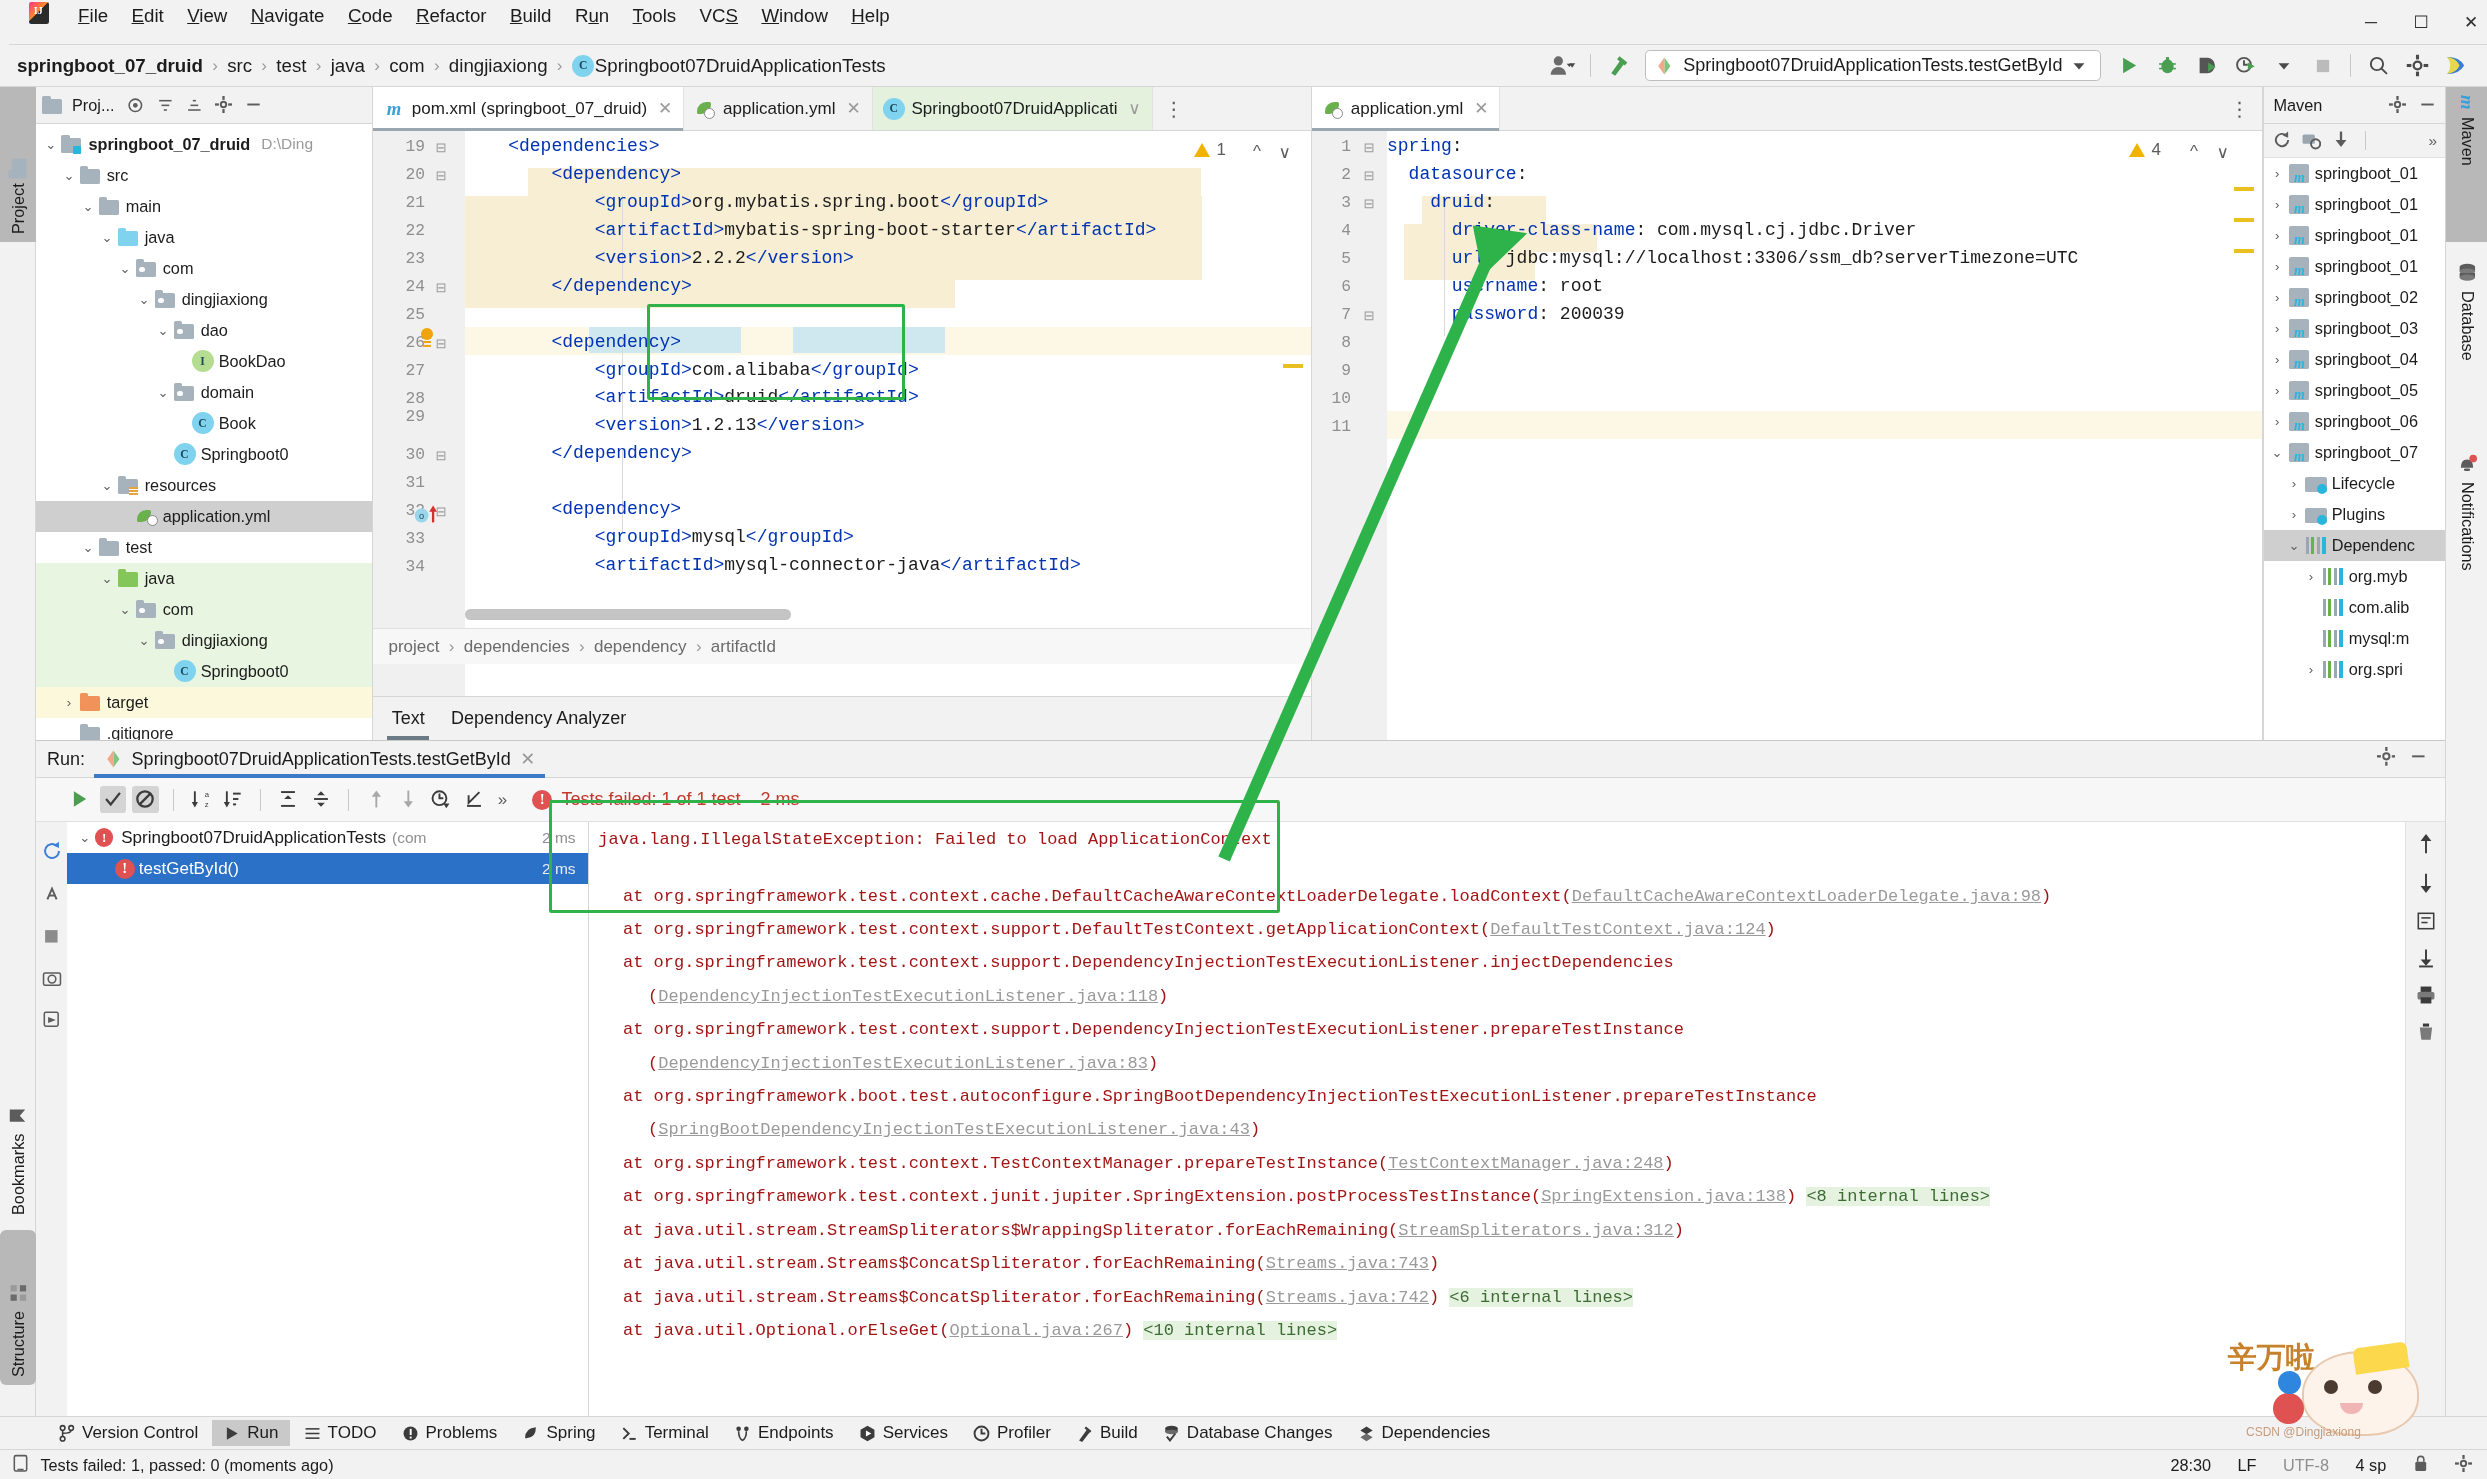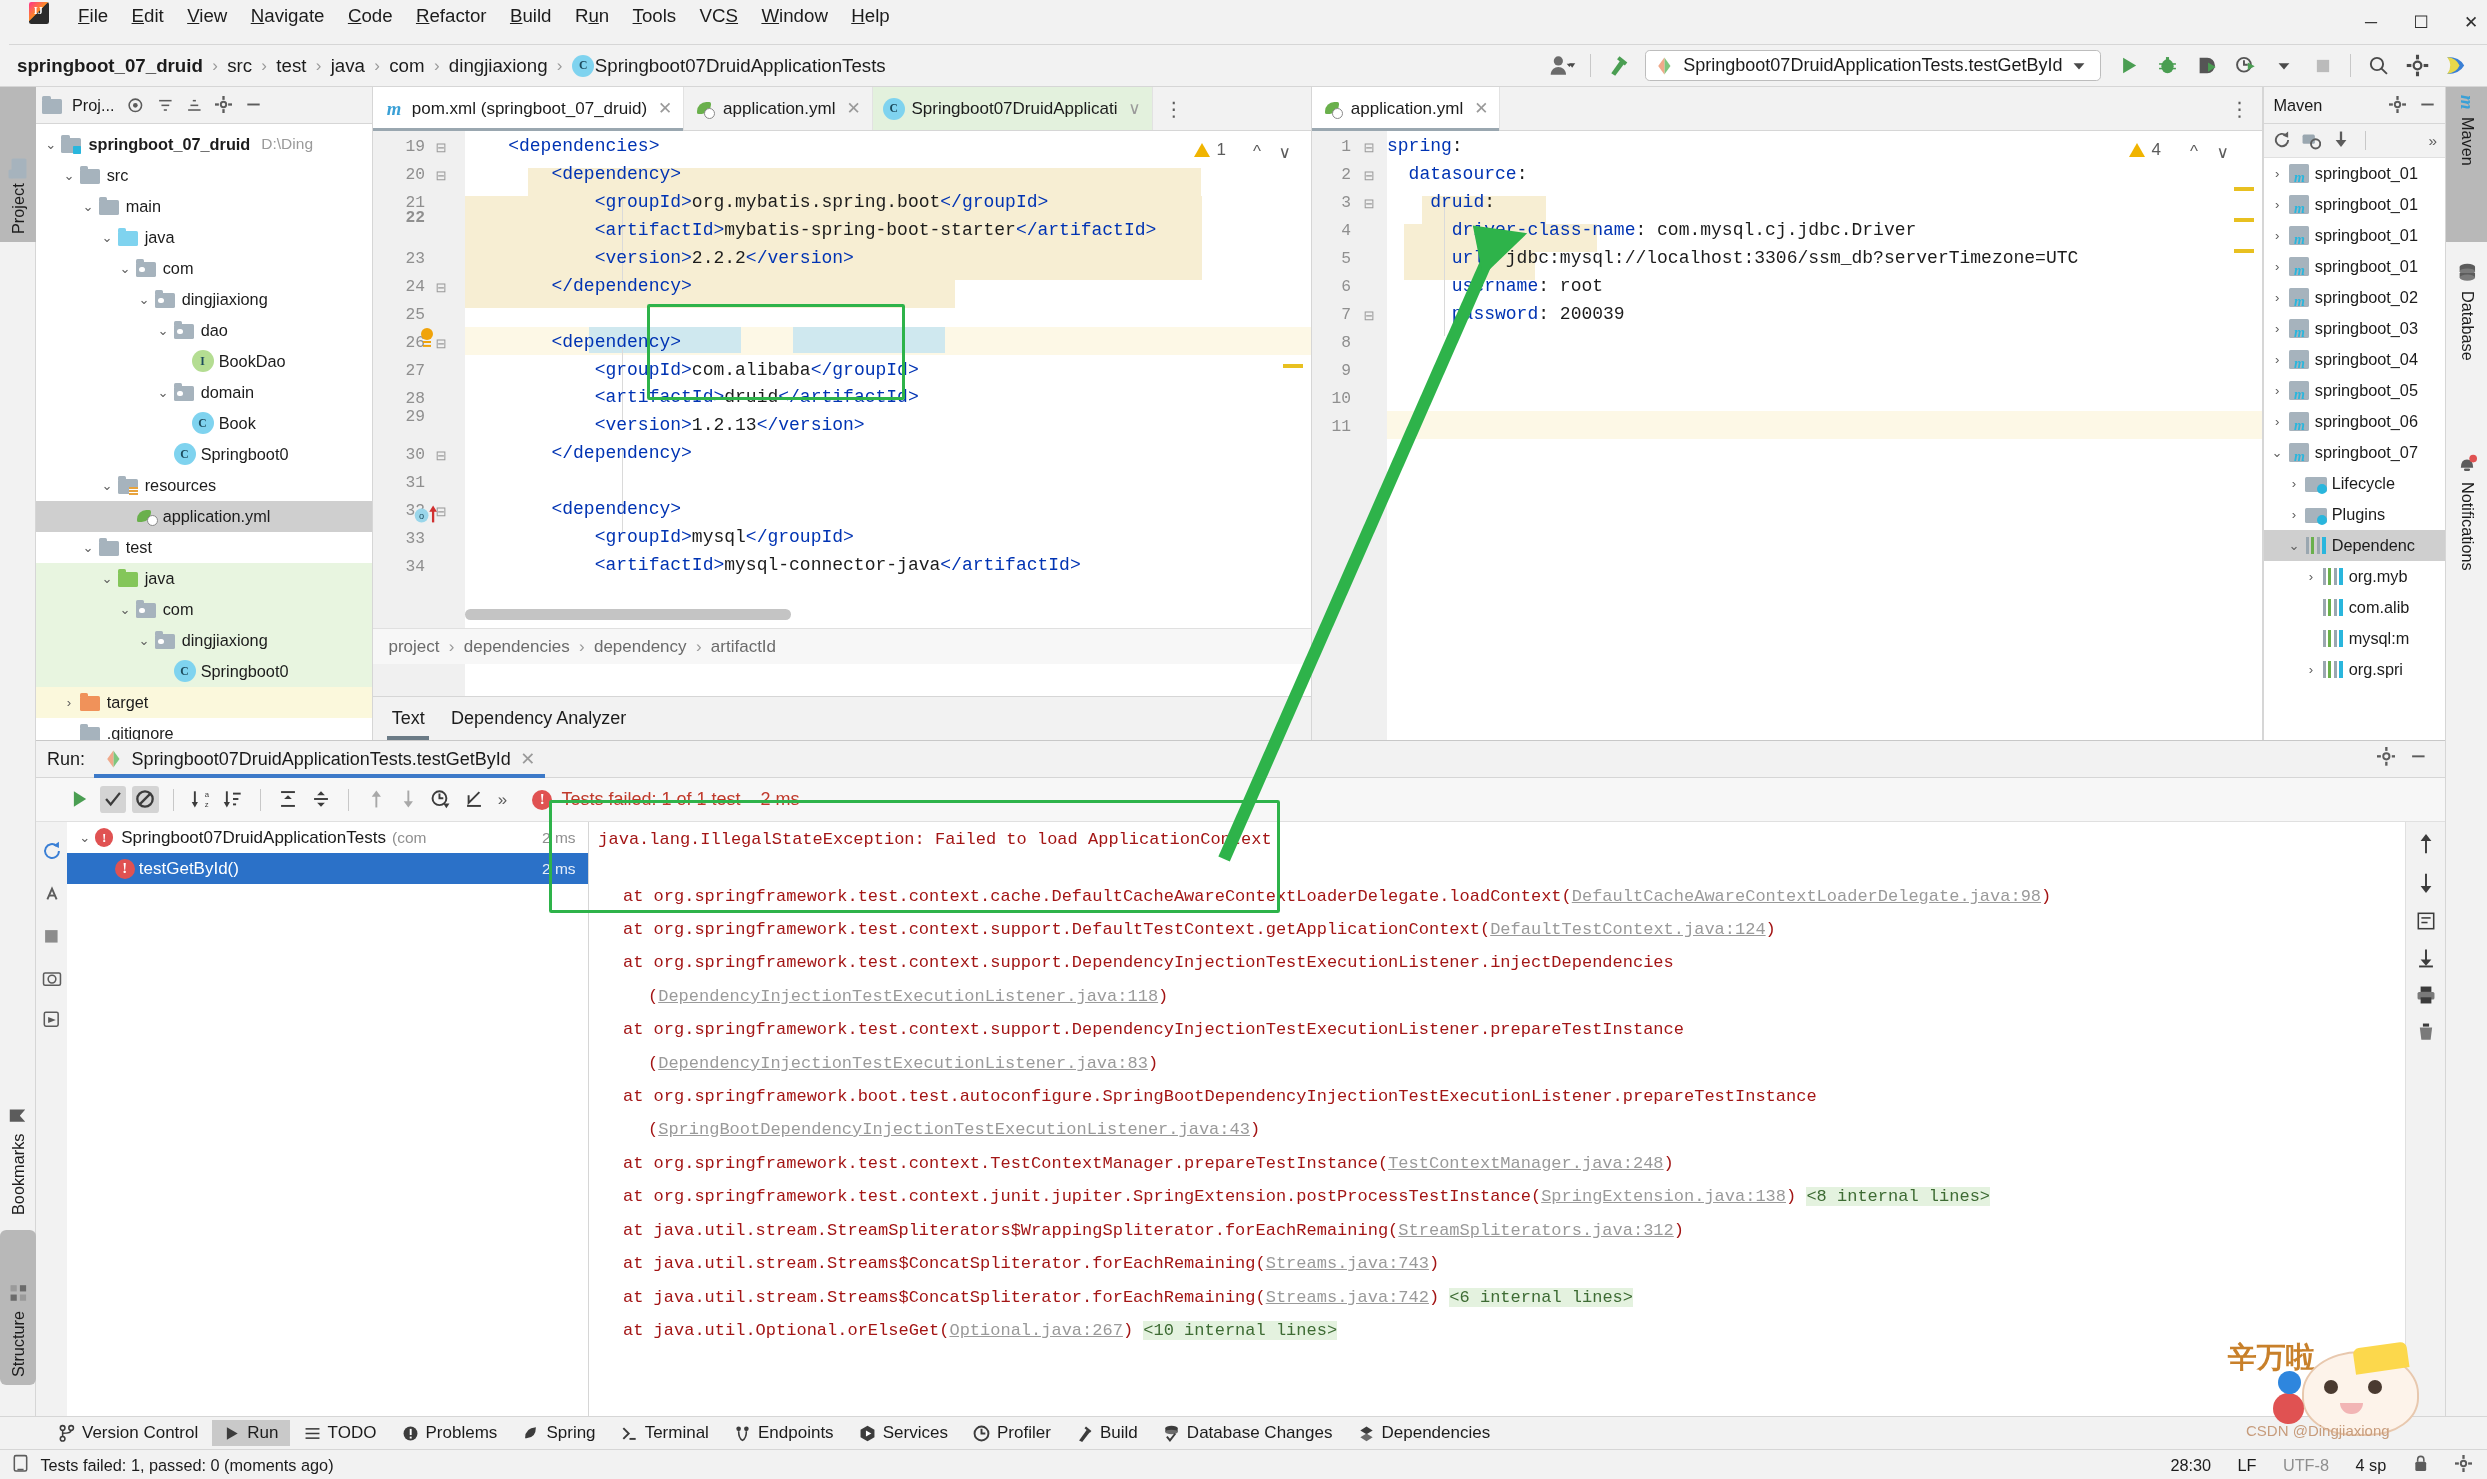--- a/index.html
+++ b/index.html
@@ -407,21 +407,21 @@
   
   .mascot {
     position: absolute; right: 62px; bottom: 36px; width: 202px; height: 109px;
     pointer-events: none;
   }
   .mascot .cn {
     position: absolute; left: 4.7px; top: 3.1px; font-size: 29px; font-weight: bold;
     color: #c8802a; font-family: "DejaVu Sans", sans-serif;
   }
   .mascot .csdn {
-    position: absolute; left: 23px; bottom: 4.7px; font-size: 15px; color: #c79c7c;
+    position: absolute; left: 23px; bottom: 4.7px; font-size: 12px; color: #c79c7c;
   }
   .mascot .blob {
     position: absolute; right: 6.2px; bottom: 7.8px; width: 117px; height: 85px;
     background: #fdf3ea; border-radius: 50% 50% 44% 44%;
     border: 2.3px solid #e8c8ae;
   }
   .mascot .blob:before {
     content:''; position:absolute; left: 20px; top: 26.4px; width: 14px; height: 14px;
     background: #4a3a30; border-radius: 50%;
     box-shadow: 44px 0 0 #4a3a30;
@@ -871,21 +871,21 @@
       <div class="hl-yellow" style="left:92px; top:65px; width:737px; height:84px;"></div>
       <div class="hl-yellow" style="left:92px; top:149px; width:490px; height:28px;"></div>
 
       <div class="hl-cyan" style="left:216px; top:196px; width:152px; height:26.4px;"></div>
       <div class="hl-cyan" style="left:420px; top:196px; width:152px; height:26.4px;"></div>
 
       <div class="gutter">
           <div class="ln" style="top: 6.2px;">19</div>
           <div class="ln" style="top: 34px;">20</div>
           <div class="ln" style="top: 62px;">21</div>
-          <div class="ln" style="top: 77px; font-weight: bold;">22</div>
+          <div class="ln" style="top: 90px;">22</div>
           <div class="ln" style="top: 118px;">23</div>
           <div class="ln" style="top: 146px;">24</div>
           <div class="ln" style="top: 174px;">25</div>
           <div class="ln" style="top: 202px;">26</div>
           <div class="ln" style="top: 230px;">27</div>
           <div class="ln" style="top: 258px;">28</div>
           <div class="ln" style="top: 276px;">29</div>
           <div class="ln" style="top: 314px;">30</div>
           <div class="ln" style="top: 342px;">31</div>
           <div class="ln" style="top: 370px;">32</div>

